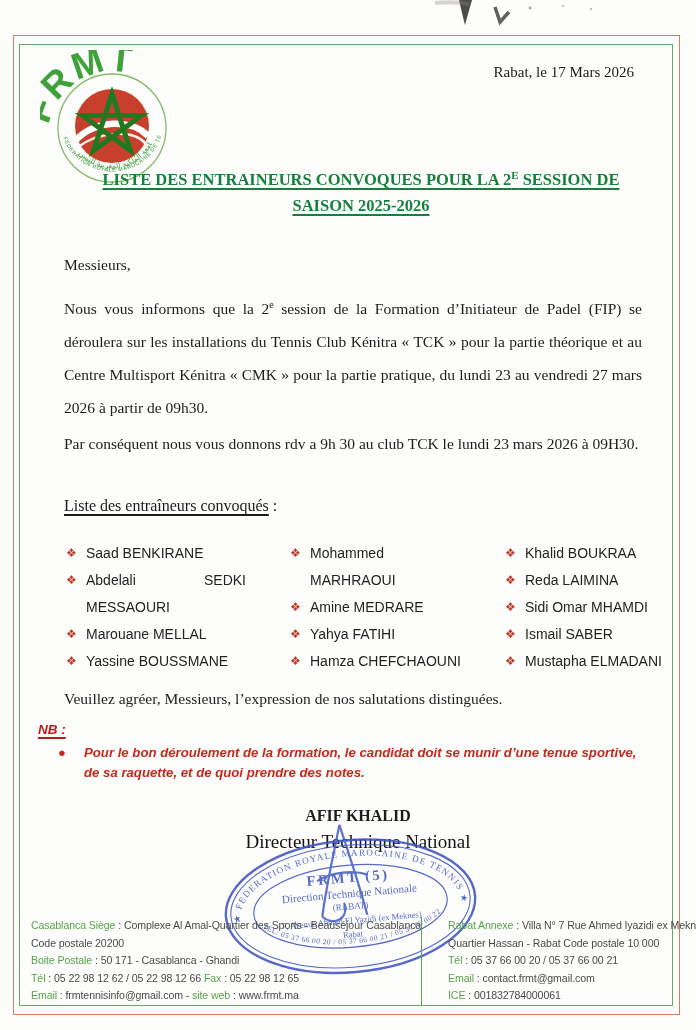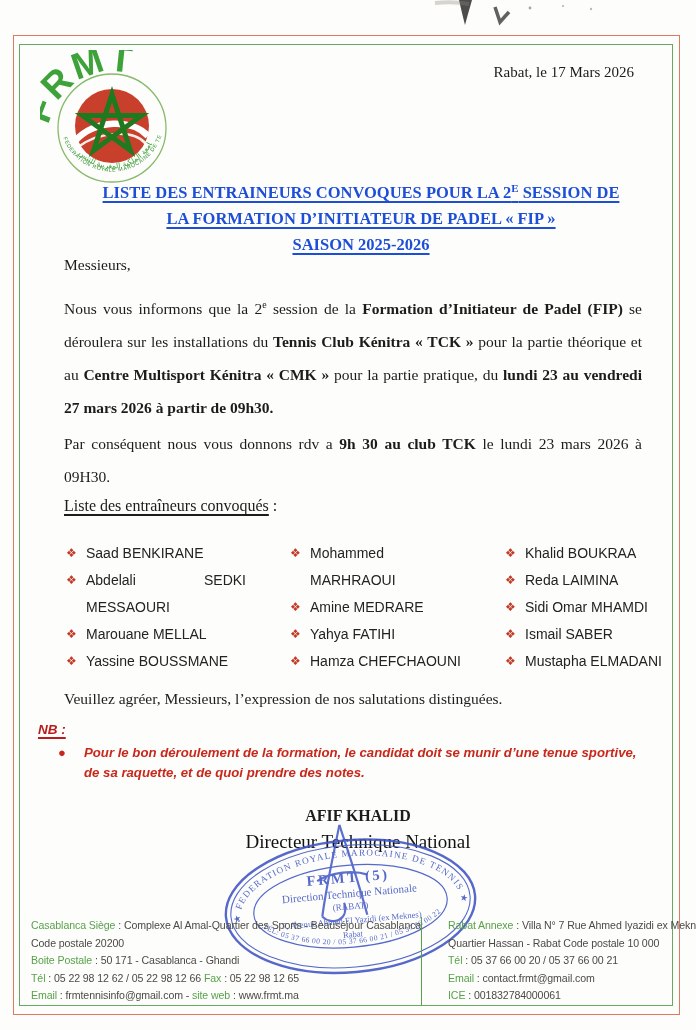--- a/index.html
+++ b/index.html
@@ -4,26 +4,26 @@
 <style>
   html,body{margin:0;padding:0;background:#ffffff;}
   .page{position:relative;width:696px;height:1030px;background:#fdfdfb;overflow:hidden;
         font-family:"Liberation Serif",serif;color:#1c1c1c;}
   
   .border-red{position:absolute;left:13px;top:35px;width:667px;height:980px;
               border:1.8px solid #de7a61;box-sizing:border-box;}
   .border-green{position:absolute;left:5px;top:8px;right:6px;bottom:8px;
               border:1.4px solid #68a863;box-sizing:border-box;}
   .abs{position:absolute;}
-  .b{font-weight:bold;}
+  .b{font-weight:normal;}
   .sup{vertical-align:super;font-size:10px;line-height:0;}
   .u{text-decoration:underline;text-decoration-thickness:1.5px;text-underline-offset:3px;}
 
   .date{right:62px;top:64px;font-size:15px;text-align:center;}
-  .title{left:70px;right:44px;top:180px;text-align:center;color:#1d4ed8;
+  .title{left:70px;right:44px;top:167px;text-align:center;color:#15803d;
          font-weight:bold;font-size:16.5px;line-height:26px;}
   .title .sup{font-size:11px;}
   .salutation{left:64px;top:256px;font-size:15.5px;}
   .para{left:64px;width:578px;font-size:15.5px;line-height:33px;text-align:justify;}
   .p1{top:292px;}
   .p2{top:427px;}
   .list-heading{left:64px;top:497px;font-size:16px;font-weight:normal;}
 
   .names{left:66px;top:540px;width:600px;display:flex;
          font-family:"Liberation Sans",sans-serif;font-size:14px;line-height:27px;color:#232323;}
@@ -96,21 +96,20 @@
     </text>
     <text font-family="DejaVu Sans, sans-serif" font-size="7.5" fill="#3ea23a">
       <textPath href="#arArc" startOffset="12%">الجامعة الملكية المغربية للتنس</textPath>
     </text>
   </svg>
 
   <div class="abs date">Rabat, le 17 Mars 2026</div>
 
   <div class="abs title">
     <div><span class="u"><span>LISTE DES ENTRAINEURS CONVOQUES POUR LA 2</span><span class="sup">E</span><span> SESSION DE</span></span></div>
-    <div><span class="u">LA FORMATION D’INITIATEUR DE PADEL « FIP »</span></div>
     <div><span class="u">SAISON 2025-2026</span></div>
   </div>
 
   <div class="abs salutation">Messieurs,</div>
 
   <div class="abs para p1"><span>Nous vous informons que la 2</span><span class="sup">e</span><span> session de la </span><span class="b">Formation d’Initiateur de Padel (FIP)</span><span> se déroulera sur les installations du </span><span class="b">Tennis Club Kénitra « TCK »</span><span> pour la partie théorique et au </span><span class="b">Centre Multisport Kénitra « CMK »</span><span> pour la partie pratique, du </span><span class="b">lundi 23 au vendredi 27 mars 2026 à partir de 09h30.</span></div>
 
   <div class="abs para p2"><span>Par conséquent nous vous donnons rdv a </span><span class="b">9h 30 au club TCK</span><span> le lundi 23 mars 2026 à 09H30.</span></div>
 
   <div class="abs list-heading"><span class="u">Liste des entraîneurs convoqués</span><span> :</span></div>

